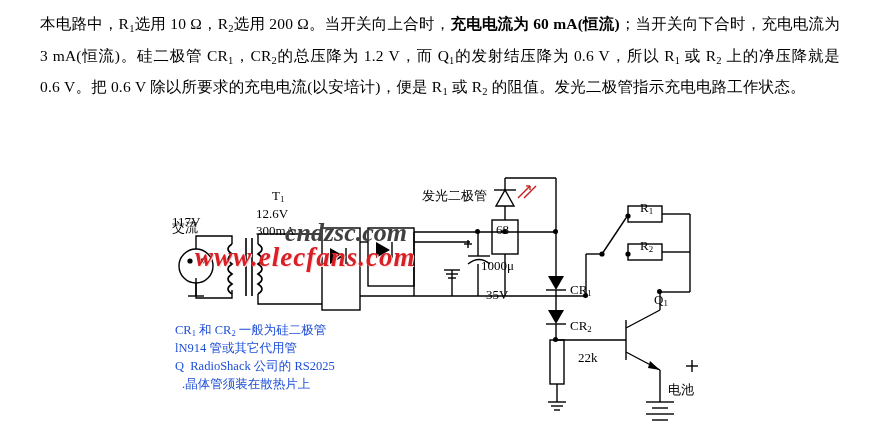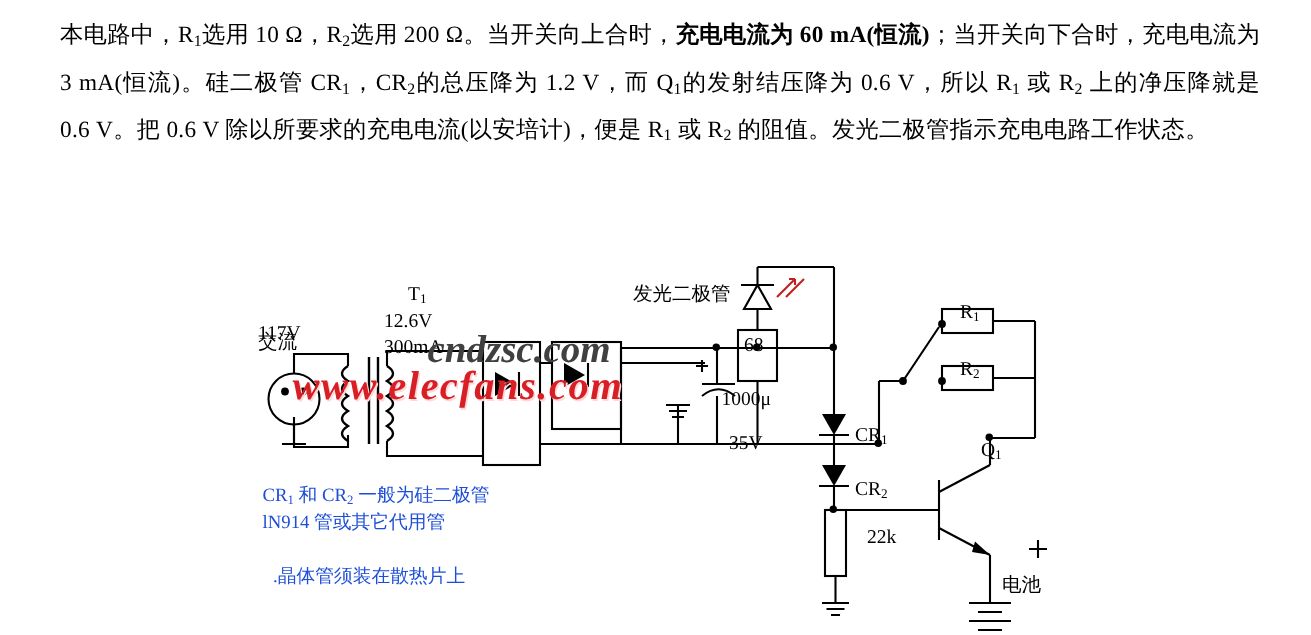--- a/index.html
+++ b/index.html
@@ -73,20 +73,21 @@
     <div class="lbl" style="left:640px;top:30px;">R<sub>1</sub></div>
     <div class="lbl" style="left:640px;top:68px;">R<sub>2</sub></div>
 
     <div class="lbl" style="left:654px;top:122px;">Q<sub>1</sub></div>
 
     <div class="lbl" style="left:578px;top:180px;">22k</div>
     <div class="lbl" style="left:668px;top:212px;">电池</div>
 
     <div class="lblc" style="left:175px;top:152px;">CR<sub>1</sub> 和 CR<sub>2</sub> 一般为硅二极管</div>
     <div class="lblc" style="left:175px;top:170px;">lN914 管或其它代用管</div>
+    <div class="lblc" style="left:175px;top:188px;">Q  RadioShack 公司的 RS2025</div>
     <div class="lblc" style="left:182px;top:206px;">.晶体管须装在散热片上</div>
 
     <svg width="874" height="253" style="position:absolute;left:0;top:0;">
       <g stroke="#000" stroke-width="1.4" fill="none">
 
         <circle cx="196" cy="96" r="17"></circle>
         <circle cx="190" cy="91" r="2.6" fill="#000" stroke="none"></circle>
         <circle cx="202" cy="91" r="2.6" fill="#000" stroke="none"></circle>
         <line x1="196" y1="108" x2="196" y2="126"></line>
         <line x1="188" y1="126" x2="204" y2="126"></line>

